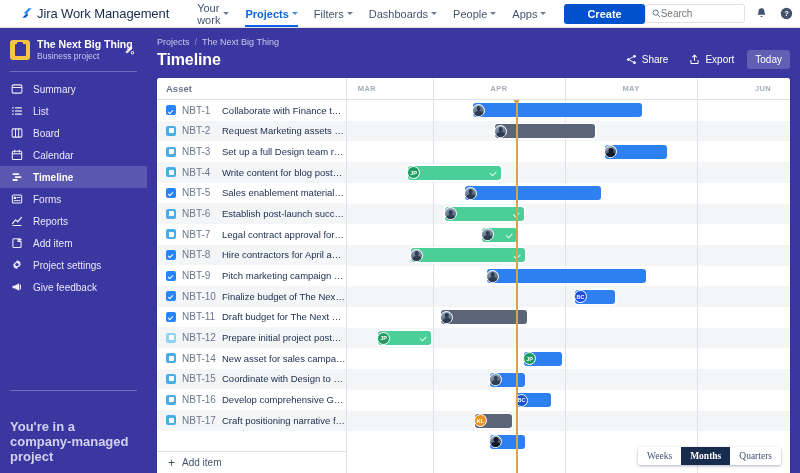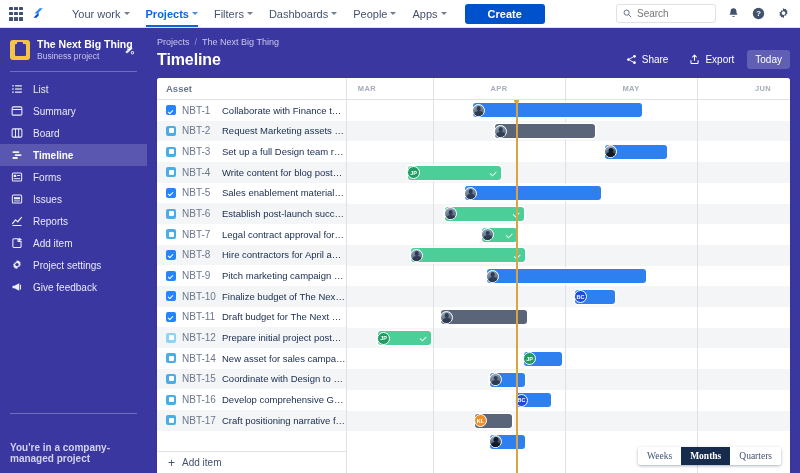--- a/index.html
+++ b/index.html
@@ -26,21 +26,21 @@
   .navitems { display: flex; align-items: center; gap: 0px; }
   .navitem { display: flex; align-items: center; gap: 3px; padding: 6px 8px; font-size: 11px;
     color: #42526E; cursor: pointer; position: relative; height: 27px; }
   .navitem.active { color: #0C66E4; font-weight: 600; }
   .navitem.active::after { content:""; position:absolute; left:8px; right:8px; bottom:0; height:2px; background:#0C66E4; }
   .caret { width: 0; height: 0; border-left: 3px solid transparent; border-right: 3px solid transparent;
     border-top: 3.5px solid currentColor; opacity: .75; }
   .create-btn { background: #0052CC; color: #fff; font-size: 11px; font-weight: 600; border: none;
     border-radius: 3px; padding: 4px 23px; margin-left: 10px; cursor: pointer; }
   .nav-right { margin-left: auto; display: flex; align-items: center; gap: 9px; }
-  .searchbox { display: flex; align-items: center; gap: 5px; width: 100px; height: 19px;
+  .searchbox { display: flex; align-items: center; width: 100px; height: 19px;
     border: 1px solid #DFE1E6; border-radius: 3px; padding: 0 6px; background: #fff; cursor: text; }
   .searchbox input { border: none; outline: none; font-size: 10px; color: #7A869A;
     font-family: "Liberation Sans", sans-serif; width: 100%; background: transparent; }
   .icon-btn { width: 16px; height: 16px; display: flex; align-items: center; justify-content: center;
     cursor: pointer; color: #42526E; }
 
   
   .shell { display: flex; height: 445px; position: relative; }
 
   
@@ -59,21 +59,21 @@
   .proj-more { position: absolute; right: 12px; top: 16px; width: 12px; height: 12px; cursor: pointer; opacity: .85; }
   .side-div { height: 1px; background: rgba(255,255,255,.28); margin: 0 10px 6px 10px; }
   .side-list { display: flex; flex-direction: column; }
   .side-item { display: flex; align-items: center; gap: 10px; height: 22px; padding: 0 10px;
     font-size: 10px; color: #E9E8F7; cursor: pointer; }
   .side-item.active { background: rgba(255,255,255,.16); color: #fff; font-weight: 600; }
   .side-ico { width: 13px; height: 13px; flex: 0 0 13px; display: flex; align-items: center;
     justify-content: center; color: #fff; opacity: .92; }
   .side-foot { margin-top: auto; padding: 0 0 9px 0; }
   .side-foot-div { height: 1px; background: rgba(255,255,255,.28); margin: 0 10px 7px 10px; }
-  .side-foot-txt { font-size: 10px; color: #D3D1EE; padding: 0 10px; font-weight: 600; margin-top: 28px; }
+  .side-foot-txt { font-size: 13px; color: #D3D1EE; padding: 0 10px; font-weight: 600; margin-top: 28px; }
   .side-resize { position: absolute; right: 0; top: 0; bottom: 0; width: 2px; cursor: col-resize; }
 
   
   .content { flex: 1; min-width: 0; padding: 9px 10px 0 10px; display: flex; flex-direction: column; position: relative; }
   .crumbs { display: flex; align-items: center; gap: 5px; font-size: 9px; color: #C9C7EB; margin-bottom: 3px; }
   .crumbs a { color: #C9C7EB; cursor: pointer; text-decoration: none; }
   .crumbs .sep { opacity: .6; }
   .title-row { display: flex; align-items: center; margin-bottom: 9px; }
   .page-title { font-size: 16px; font-weight: 700; color: #fff; letter-spacing: -0.1px; }
   .title-actions { margin-left: auto; display: flex; align-items: center; gap: 5px; }
@@ -171,20 +171,21 @@
       <i></i>
       <i></i>
   </div>
   <div class="brand">
     <span class="brand-logo">
       <svg width="13" height="13" viewBox="0 0 16 16">
         <path d="M14.5 1.5 L8 8 L4.2 8 L10.7 1.5 Z" fill="#2684FF"></path>
         <path d="M9.4 6.6 L3 13.1 L6.8 13.1 L9.4 10.4 Z" fill="#0052CC"></path>
       </svg>
     </span>
+    <span class="brand-name">Jira Work Management</span>
   </div>
   <div class="navitems">
     <div class="navitem">
       <span>Your work</span>
       <span class="caret"></span>
     </div>
     <div class="navitem active">
       <span>Projects</span>
       <span class="caret"></span>
     </div>
@@ -257,50 +258,61 @@
             <circle cx="12.6" cy="11.6" r="1" fill="#3A37A0"></circle>
           </svg>
       </span>
     </div>
     <div class="side-div"></div>
 
     <div class="side-list">
       <div class="side-item">
         <span class="side-ico">
             <svg width="12" height="12" viewBox="0 0 16 16">
+              <rect x="1.5" y="2.5" width="13" height="11" rx="1.6" fill="none" stroke="currentColor" stroke-width="1.4"></rect>
+              <line x1="1.5" y1="6" x2="14.5" y2="6" stroke="currentColor" stroke-width="1.4"></line>
+            </svg>
+          </span>
+        <span>Summary</span>
+      </div>
+      <div class="side-item">
+        <span class="side-ico">
+            <svg width="12" height="12" viewBox="0 0 16 16">
               <g fill="currentColor">
                 <rect x="1.5" y="3" width="2.2" height="1.6"></rect>
                 <rect x="5.4" y="3" width="9.1" height="1.6"></rect>
                 <rect x="1.5" y="7.2" width="2.2" height="1.6"></rect>
                 <rect x="5.4" y="7.2" width="9.1" height="1.6"></rect>
                 <rect x="1.5" y="11.4" width="2.2" height="1.6"></rect>
                 <rect x="5.4" y="11.4" width="9.1" height="1.6"></rect>
               </g>
             </svg>
           </span>
         <span>List</span>
       </div>
       <div class="side-item">
         <span class="side-ico">
             <svg width="12" height="12" viewBox="0 0 16 16">
-              <rect x="1.5" y="2.5" width="13" height="11" rx="1.6" fill="none" stroke="currentColor" stroke-width="1.4"></rect>
-              <line x1="1.5" y1="6" x2="14.5" y2="6" stroke="currentColor" stroke-width="1.4"></line>
-            </svg>
-          </span>
-        <span>Summary</span>
-      </div>
-      <div class="side-item">
-        <span class="side-ico">
-            <svg width="12" height="12" viewBox="0 0 16 16">
               <rect x="1.5" y="2.5" width="13" height="11" rx="1.4" fill="none" stroke="currentColor" stroke-width="1.4"></rect>
               <line x1="6" y1="2.5" x2="6" y2="13.5" stroke="currentColor" stroke-width="1.3"></line>
               <line x1="10.2" y1="2.5" x2="10.2" y2="13.5" stroke="currentColor" stroke-width="1.3"></line>
             </svg>
           </span>
         <span>Board</span>
+      </div>
+      <div class="side-item">
+        <span class="side-ico">
+            <svg width="12" height="12" viewBox="0 0 16 16">
+              <rect x="1.7" y="3" width="12.6" height="11" rx="1.4" fill="none" stroke="currentColor" stroke-width="1.4"></rect>
+              <line x1="1.7" y1="6.4" x2="14.3" y2="6.4" stroke="currentColor" stroke-width="1.4"></line>
+              <line x1="4.8" y1="1.6" x2="4.8" y2="4" stroke="currentColor" stroke-width="1.5" stroke-linecap="round"></line>
+              <line x1="11.2" y1="1.6" x2="11.2" y2="4" stroke="currentColor" stroke-width="1.5" stroke-linecap="round"></line>
+            </svg>
+          </span>
+        <span>Calendar</span>
       </div>
       <div class="side-item active">
         <span class="side-ico">
             <svg width="12" height="12" viewBox="0 0 16 16">
               <g fill="currentColor">
                 <rect x="2" y="3" width="9" height="2.4" rx="1"></rect>
                 <rect x="5" y="6.9" width="9" height="2.4" rx="1"></rect>
                 <rect x="2" y="10.8" width="7" height="2.4" rx="1"></rect>
               </g>
             </svg>
@@ -310,30 +322,20 @@
       <div class="side-item">
         <span class="side-ico">
             <svg width="12" height="12" viewBox="0 0 16 16">
               <rect x="1.8" y="2.6" width="12.4" height="10.8" rx="1.4" fill="none" stroke="currentColor" stroke-width="1.4"></rect>
               <rect x="3.6" y="5" width="3.4" height="3" fill="currentColor"></rect>
               <rect x="8.2" y="5.4" width="4.2" height="1.3" fill="currentColor"></rect>
               <rect x="3.6" y="9.6" width="8.8" height="1.3" fill="currentColor"></rect>
             </svg>
           </span>
         <span>Forms</span>
-      </div>
-      <div class="side-item">
-        <span class="side-ico">
-            <svg width="12" height="12" viewBox="0 0 16 16">
-              <rect x="1.8" y="2.6" width="12.4" height="10.8" rx="1.4" fill="none" stroke="currentColor" stroke-width="1.4"></rect>
-              <rect x="4" y="5.6" width="8" height="2.8" fill="currentColor"></rect>
-              <rect x="4" y="10" width="8" height="1.2" fill="currentColor"></rect>
-            </svg>
-          </span>
-        <span>Issues</span>
       </div>
       <div class="side-item">
         <span class="side-ico">
             <svg width="12" height="12" viewBox="0 0 16 16">
               <polyline points="2,11.5 6,6.5 9,9 14,3.2" fill="none" stroke="currentColor" stroke-width="1.6" stroke-linecap="round" stroke-linejoin="round"></polyline>
               <polyline points="2,14 14,14" stroke="currentColor" stroke-width="1.4"></polyline>
             </svg>
           </span>
         <span>Reports</span>
       </div>

